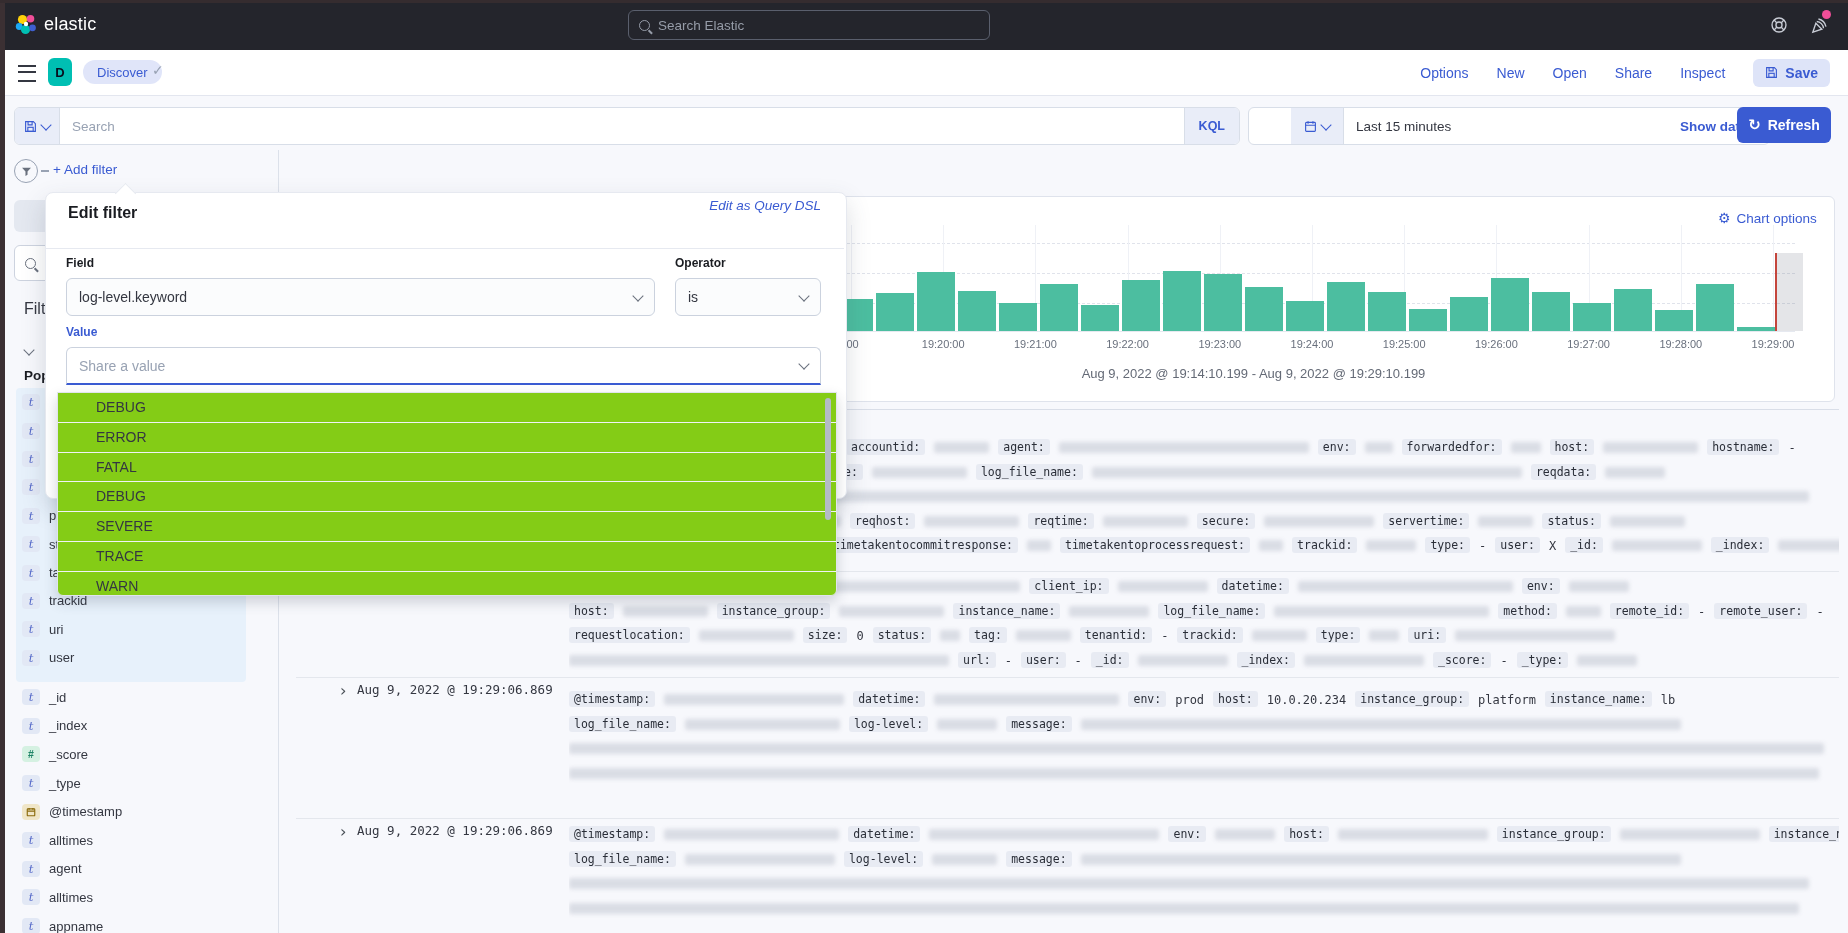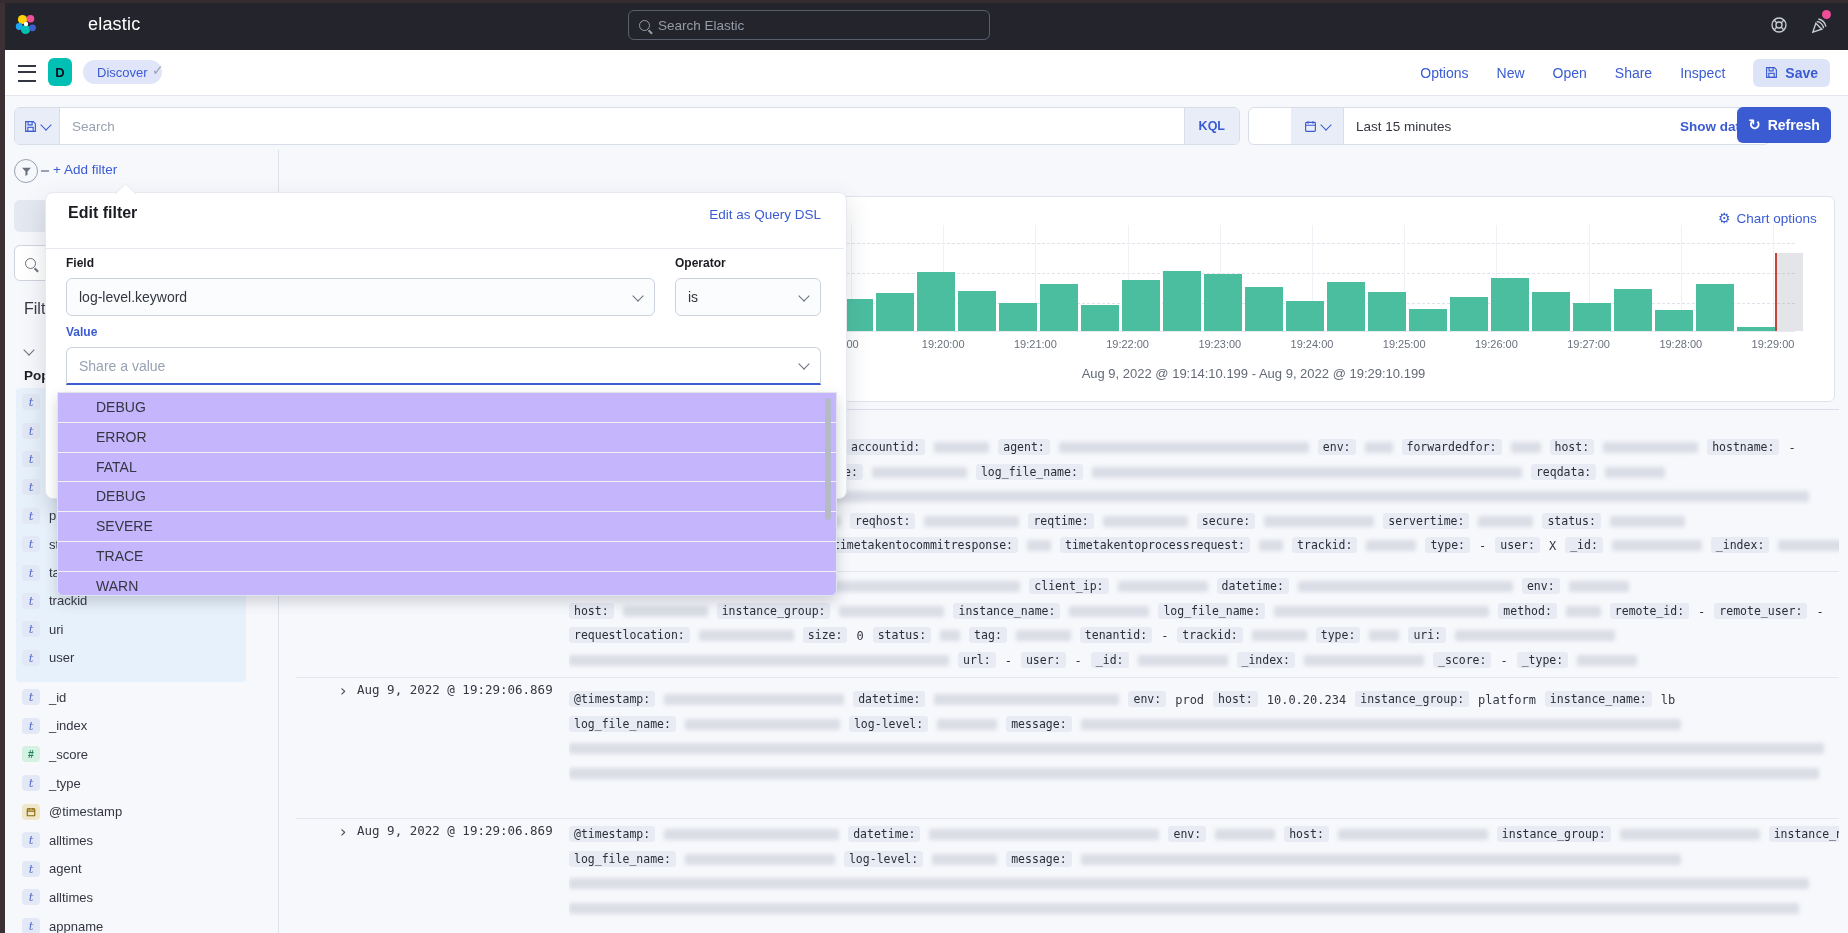--- a/index.html
+++ b/index.html
@@ -2,21 +2,21 @@
 <html><head>
 <meta charset="utf-8">
 <style>
   html,body{margin:0;padding:0;background:#F7F8FC;font-family:"Liberation Sans",sans-serif;}
   #app{position:relative;width:1848px;height:933px;overflow:hidden;background:#F7F8FC;}
   .abs{position:absolute;}
   
   #topbar{left:0;top:0;width:1848px;height:50px;background:#24252C;z-index:30;}
   #edge-left{left:0;top:0;width:5px;height:933px;background:#3B3033;z-index:60;}
   #edge-top{left:0;top:0;width:1848px;height:3px;background:#352C2F;z-index:61;}
-  .brand{left:44px;top:14px;color:#FFFFFF;font-size:18px;letter-spacing:.2px;margin-left:44px;}
+  .brand{left:44px;top:14px;color:#FFFFFF;font-size:18px;letter-spacing:.2px;}
   #global-search{left:628px;top:10px;width:340px;height:28px;border:1px solid #5A5F6D;border-radius:6px;display:flex;align-items:center;padding:0 10px;gap:8px;}
   #global-search .ph{color:#969CA8;font-size:13.5px;}
   .mag{width:9px;height:9px;border:1.6px solid #969CA8;border-radius:50%;position:relative;display:inline-block;}
   .mag::after{content:"";position:absolute;width:5px;height:1.6px;background:#969CA8;transform:rotate(45deg);left:8px;top:10px;}
   
   #navbar{left:0;top:50px;width:1848px;height:45px;background:#FFFFFF;border-bottom:1px solid #E3E6EF;z-index:29;}
   .burger{left:18px;top:65px;width:18px;height:13px;border-top:2px solid #343741;border-bottom:2px solid #343741;}
   .burger::after{content:"";position:absolute;left:0;top:3.5px;width:18px;height:2px;background:#343741;}
   #space-badge{left:48px;top:58px;width:24px;height:28px;background:#00BFB3;border-radius:6px;color:#07101F;font-weight:bold;font-size:13px;display:flex;align-items:center;justify-content:center;}
   #breadcrumb{left:83px;top:60px;height:24px;background:#E0E5F9;border-radius:12px;color:#3A5BD2;font-size:13px;display:flex;align-items:center;padding:0 14px;}
@@ -78,28 +78,28 @@
   .dtime{position:absolute;left:61px;top:4px;font-family:"DejaVu Sans Mono",monospace;font-size:12.5px;color:#343741;white-space:nowrap;}
   .dlines{position:absolute;left:273px;top:0;width:1270px;}
   .dline{height:24.5px;line-height:24.5px;white-space:nowrap;overflow:hidden;}
   .chip{display:inline-block;background:#E8EBF3;border-radius:3px;padding:1px 5px;margin-right:9px;font-family:"DejaVu Sans Mono",monospace;font-size:11.5px;color:#2A2E38;line-height:14px;vertical-align:1px;}
   .pval{display:inline-block;margin-right:9px;font-family:"DejaVu Sans Mono",monospace;font-size:12px;color:#343741;}
   .redact{display:inline-block;height:11px;background:#C2C7D2;opacity:.55;border-radius:2px;filter:blur(2px);margin-right:9px;vertical-align:-1px;}
   
   #popover{left:45px;top:192px;width:800px;height:305px;background:#FFF;border:1px solid #E6E9F0;border-radius:8px;box-shadow:0 10px 24px rgba(60,70,90,.18);z-index:40;}
   #pop-arrow{left:118px;top:186px;width:14px;height:14px;background:#FFF;transform:rotate(45deg);border-left:1px solid #E6E9F0;border-top:1px solid #E6E9F0;z-index:41;}
   #pop-title{left:68px;top:204px;font-size:16px;font-weight:bold;color:#1A1C21;z-index:42;}
-  #pop-dsl{left:545px;top:207px;width:276px;text-align:right;color:#3A5BD2;font-size:13.5px;cursor:pointer;z-index:42;}
+  #pop-dsl{left:545px;top:198px;width:276px;text-align:right;color:#3A5BD2;font-size:13.5px;cursor:pointer;z-index:42;font-style:italic;}
   #pop-divider{left:46px;top:248px;width:798px;height:1px;background:#E6E9F0;z-index:42;}
   .pop-label{font-size:12px;font-weight:bold;color:#1A1C21;z-index:42;}
   .select{background:#FBFCFD;border:1px solid #CBD2DE;border-radius:6px;height:38px;display:flex;align-items:center;padding:0 12px;font-size:14px;color:#343741;box-sizing:border-box;z-index:42;cursor:pointer;}
   .select .chev{margin-left:auto;border-color:#69707D;}
   #value-input{left:66px;top:347px;width:755px;height:38px;background:#FFF;border:1px solid #CBD2DE;border-bottom:2px solid #3A5BD2;border-radius:6px 6px 0 0;display:flex;align-items:center;padding:0 12px;font-size:14px;color:#98A2B3;box-sizing:border-box;z-index:42;}
   #value-input .chev{margin-left:auto;border-color:#69707D;}
-  #value-dd{left:57px;top:392px;width:778px;height:202px;background:#c4b5fd;border:1px solid #E0E4EC;border-radius:0 0 6px 6px;box-shadow:0 6px 14px rgba(40,50,70,.2);z-index:45;overflow:hidden;}
+  #value-dd{left:57px;top:392px;width:778px;height:202px;background:#84cc16;border:1px solid #E0E4EC;border-radius:0 0 6px 6px;box-shadow:0 6px 14px rgba(40,50,70,.2);z-index:45;overflow:hidden;}
   .dd-opt{height:28.8px;line-height:28.8px;padding-left:38px;font-size:14px;color:#343741;border-bottom:1px solid #F0F2F6;cursor:pointer;}
   .dd-opt:last-child{border-bottom:none;}
   #dd-scroll{position:absolute;right:5px;top:5px;width:6px;height:122px;background:#B4BBC7;border-radius:3px;z-index:46;}
   svg{display:block;}
 </style>
 </head>
 <body>
 
 <div id="app">
 

